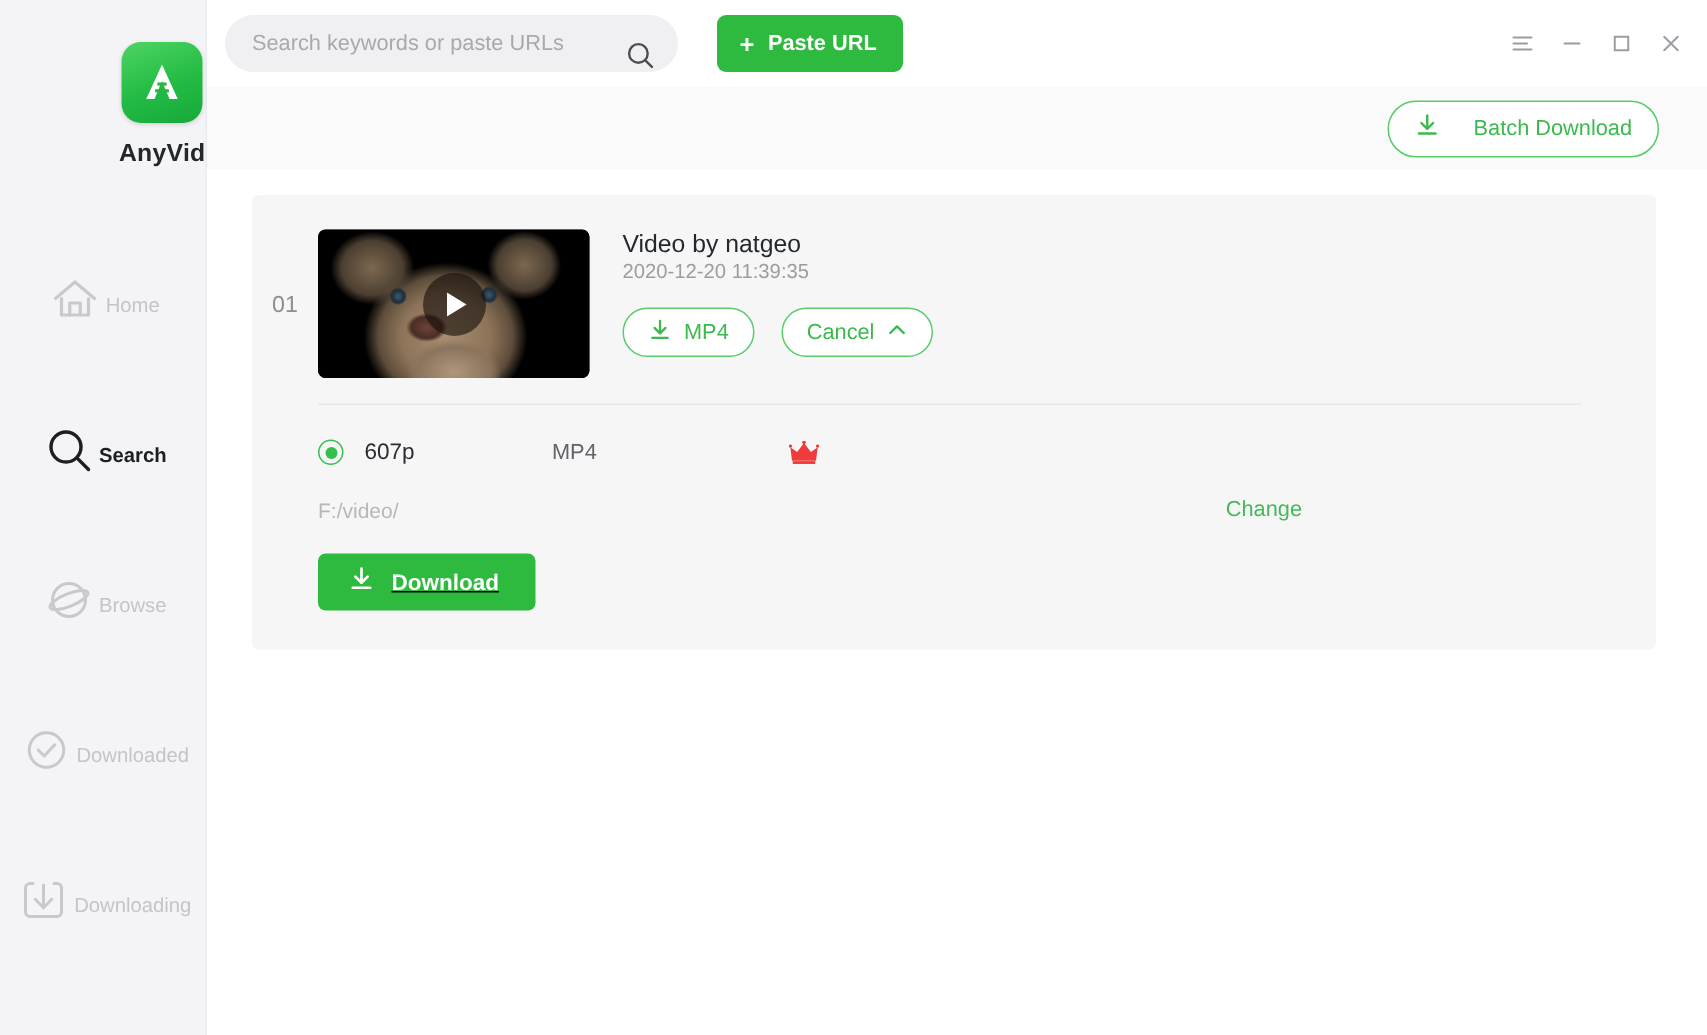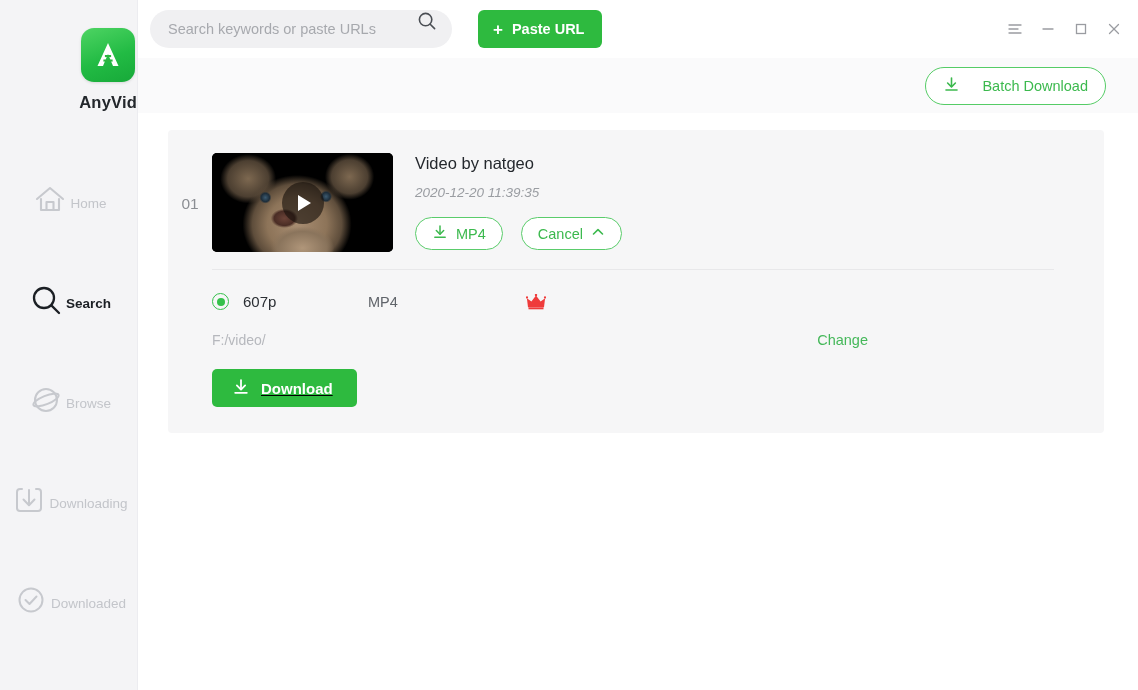--- a/index.html
+++ b/index.html
@@ -44,21 +44,21 @@
   .main { flex: 1; height: 690px; display: flex; flex-direction: column; background: #ffffff; }
 
   .topbar {
     height: 58px; flex: none; background: #ffffff;
     display: flex; align-items: center; padding-left: 12px; padding-right: 12px;
     position: relative;
   }
   .search-box {
     position: relative; width: 302px; height: 38px;
     background: #f0f0f2; border-radius: 19px;
-    display: flex; align-items: flex-start; padding: 0 14px 0 18px;
+    display: flex; align-items: flex-end; padding: 0 14px 0 18px;
   }
   .search-input {
     border: none; outline: none; background: transparent;
     font-family: "Liberation Sans", sans-serif; font-size: 14.5px;
     color: #3a3f45; flex: 1; height: 100%;
   }
   .search-input::placeholder { color: #a7a9ae; }
   .search-icon-btn {
     width: 22px; height: 22px; flex: none; cursor: pointer;
     display: flex; align-items: center; justify-content: center;
@@ -127,21 +127,21 @@
     display: flex; align-items: center; justify-content: center; cursor: pointer;
   }
   .play-tri {
     width: 0; height: 0; margin-left: 3px;
     border-left: 13px solid #ffffff;
     border-top: 8px solid transparent;
     border-bottom: 8px solid transparent;
   }
   .card-info { margin-left: 22px; padding-top: 1px; }
   .video-title { font-size: 16.5px; color: #24282d; }
-  .video-date { margin-top: 12px; font-size: 13.5px; color: #9a9da2; font-style: italic; }
+  .video-date { font-size: 13.5px; color: #9a9da2; }
   .card-actions { margin-top: 17px; display: flex; gap: 18px; }
   .pill-btn {
     height: 33px; padding: 0 16px; background: #ffffff;
     border: 1px solid #5acc6b; border-radius: 17px;
     color: #3cb94e; font-family: "Liberation Sans", sans-serif; font-size: 14.5px;
     display: flex; align-items: center; gap: 8px; cursor: pointer;
   }
   .divider { height: 1px; background: #e8e8ea; margin: 17px 50px 0 44px; }
 
   .quality-row { display: flex; align-items: center; padding: 23px 0 0 44px; }
@@ -215,36 +215,36 @@
             <circle cx="20" cy="20" r="11"></circle>
             <ellipse cx="20" cy="20" rx="13.5" ry="4.2" transform="rotate(-22 20 20)"></ellipse>
           </svg>
         </span>
         <span class="nav-label">Browse</span>
       </div>
 
       <div class="nav-item">
         <span class="nav-icon">
           <svg width="40" height="40" viewBox="0 0 40 40" fill="none" stroke="#c7c9ce" stroke-width="2" stroke-linecap="round" stroke-linejoin="round">
+            <circle cx="20" cy="20" r="11.5"></circle>
+            <path d="M14.5 20 L18.5 24 L25.5 16.5"></path>
+          </svg>
+        </span>
+        <span class="nav-label">Downloaded</span>
+      </div>
+
+      <div class="nav-item">
+        <span class="nav-icon">
+          <svg width="40" height="40" viewBox="0 0 40 40" fill="none" stroke="#c7c9ce" stroke-width="2" stroke-linecap="round" stroke-linejoin="round">
             <path d="M13 9 H11 a3 3 0 0 0 -3 3 v16 a3 3 0 0 0 3 3 h18 a3 3 0 0 0 3 -3 V12 a3 3 0 0 0 -3 -3 h-2"></path>
             <path d="M20 10 V25"></path>
             <path d="M14.5 19.5 L20 25.2 L25.5 19.5"></path>
           </svg>
         </span>
         <span class="nav-label">Downloading</span>
-      </div>
-
-      <div class="nav-item">
-        <span class="nav-icon">
-          <svg width="40" height="40" viewBox="0 0 40 40" fill="none" stroke="#c7c9ce" stroke-width="2" stroke-linecap="round" stroke-linejoin="round">
-            <circle cx="20" cy="20" r="11.5"></circle>
-            <path d="M14.5 20 L18.5 24 L25.5 16.5"></path>
-          </svg>
-        </span>
-        <span class="nav-label">Downloaded</span>
       </div>
 
     </nav>
   </aside>
 
   <div class="main">
 
     <header class="topbar">
       <div class="search-box">
         <input class="search-input" type="text" placeholder="Search keywords or paste URLs" style="">

